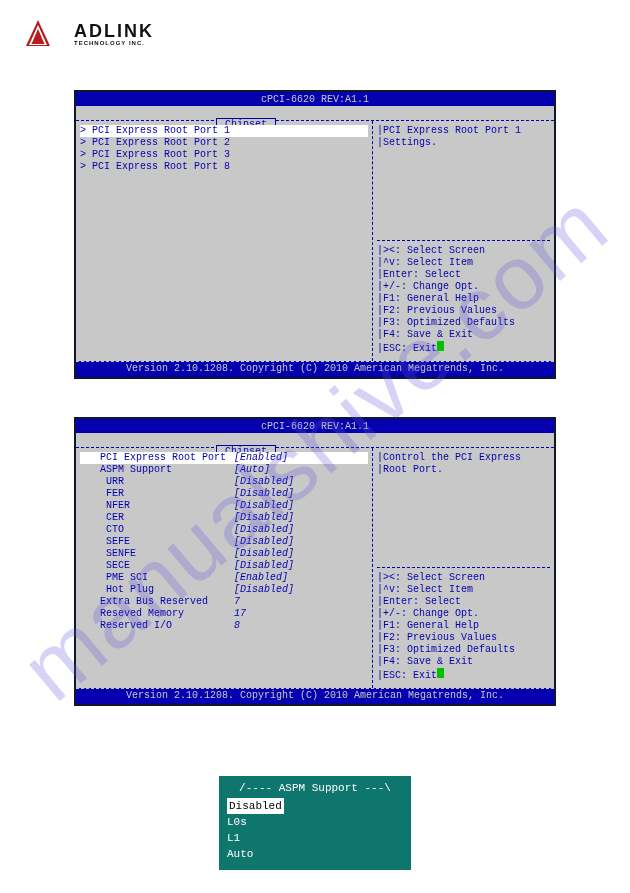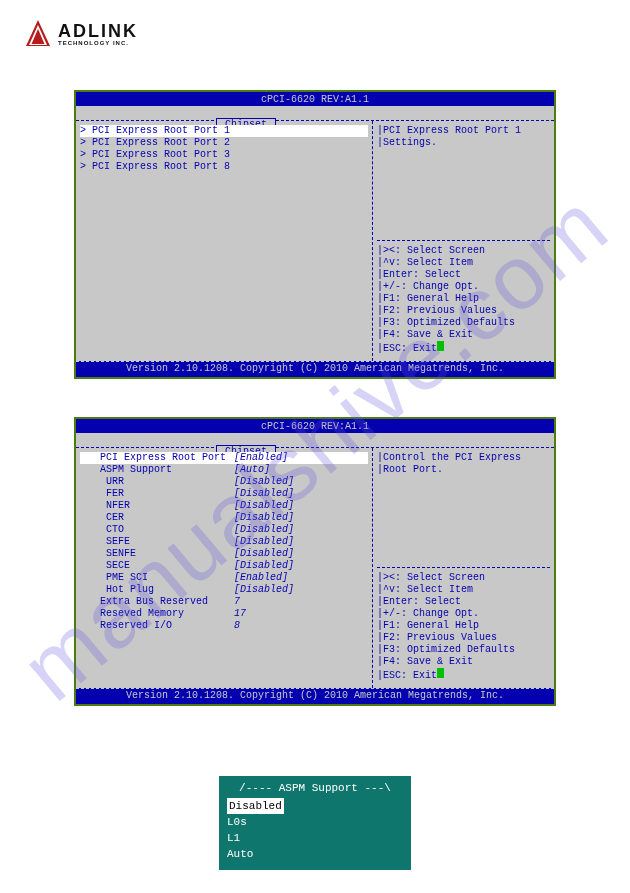--- a/index.html
+++ b/index.html
@@ -25,20 +25,21 @@
     letter-spacing: 2px;
     white-space: nowrap;
     font-family: "Helvetica Neue", Arial, sans-serif;
     pointer-events: none;
     z-index: 50;
   }
   .logo {
     display: flex;
     align-items: center;
     padding: 18px 24px 4px 24px;
+    gap: 16px;
   }
   .logo-mark {
     width: 28px;
     height: 30px;
     margin-right: 6px;
   }
   .logo-text-main {
     font-weight: 900;
     font-size: 18px;
     letter-spacing: 2px;
@@ -48,21 +49,21 @@
   .logo-text-sub {
     font-weight: 700;
     font-size: 6px;
     letter-spacing: 1px;
     color: #111;
     margin-top: -2px;
   }
   .bios-box {
     width: 478px;
     margin: 38px auto 0 auto;
-    border: 2px solid #4d7c0f;
+    border: 2px solid #0f172a;
     font-family: "Courier New", monospace;
     font-size: 10px;
     line-height: 1.0;
     color: #0400b0;
     background: #c8c8c8;
   }
   .bios-title {
     background: #0400b0;
     color: #c8c8c8;
     text-align: center;

